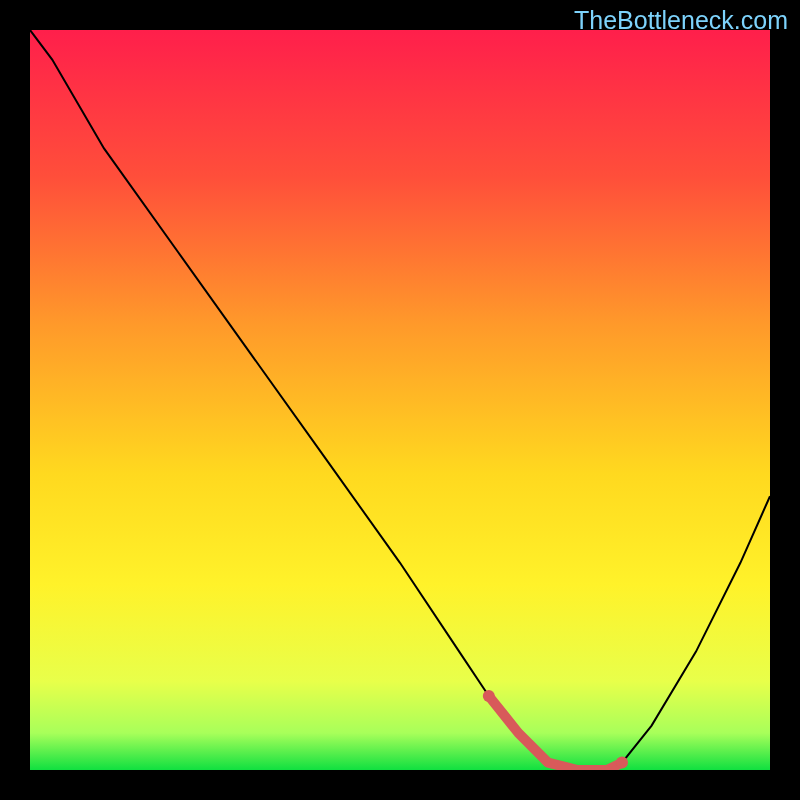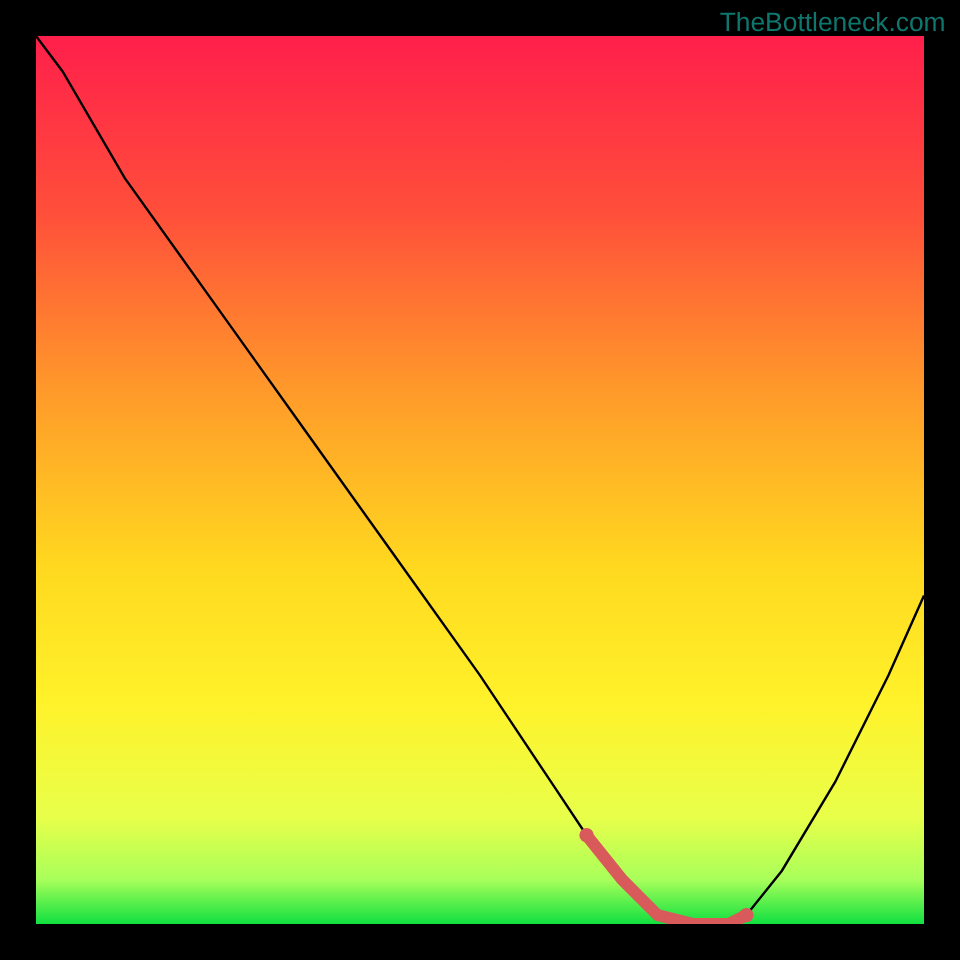--- a/index.html
+++ b/index.html
@@ -8,22 +8,22 @@
     width: 800px;
     height: 800px;
     background: #000;
     position: relative;
     font-family: Arial, sans-serif;
   }
   .watermark {
     position: absolute;
     top: 6px;
     right: 12px;
-    color: #0f766e;
-    font-size: 22px;
+    color: #7dd3fc;
+    font-size: 25px;
     font-weight: 500;
     z-index: 10;
   }
   .chart-area {
     position: absolute;
     left: 30px;
     top: 30px;
     width: 740px;
     height: 740px;
   }

